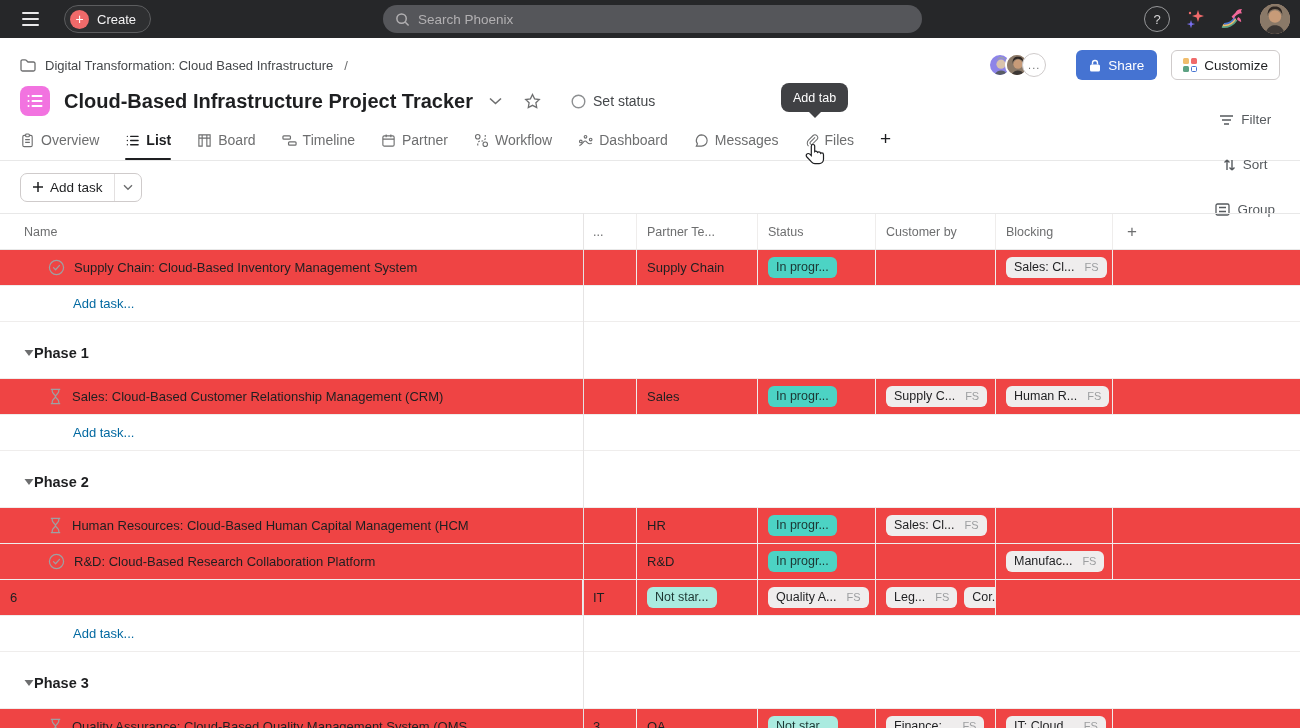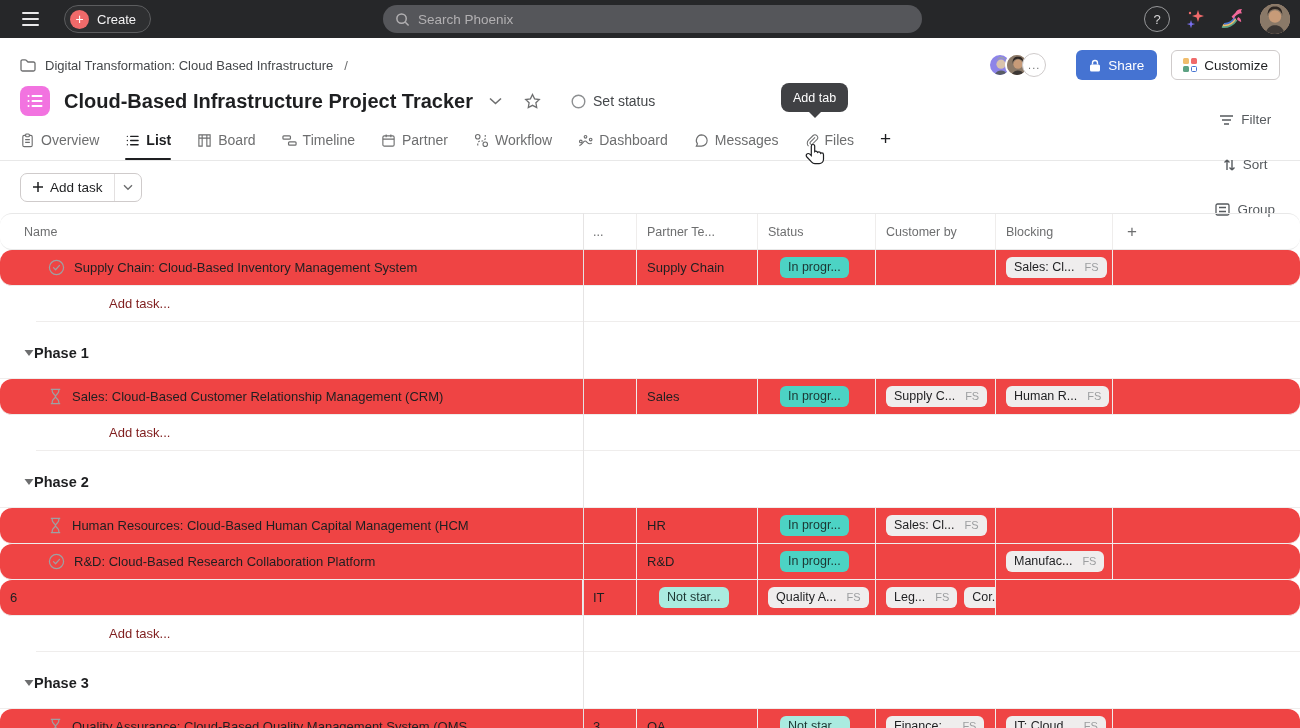--- a/index.html
+++ b/index.html
@@ -53,36 +53,36 @@
   .toolbar { display:flex; align-items:center; justify-content:space-between; padding:0 20px; height:52px; }
   .addtask-btn { display:flex; height:29px; border:1px solid #cfcbcb; border-radius:7px; overflow:hidden; background:#fff; }
   .addtask-main { display:flex; align-items:center; gap:6px; padding:0 11px; font-size:13.5px; color:#1e1f21; cursor:pointer; }
   .addtask-caret { display:flex; align-items:center; padding:0 8px; border-left:1px solid #e3e0e0; cursor:pointer; }
   .toolbar-right { display:flex; align-items:center; gap:30px;flex-direction:column; }
   .tool-item { display:flex; align-items:center; gap:7px; font-size:13.5px; color:#565a5e; cursor:pointer; }
 
   
   .table-wrap { position:relative; }
   .vline { position:absolute; left:583px; top:0; bottom:0; width:1px; background:#e6e4e4; pointer-events:none; z-index:3; }
-  .grid-row { display:grid; grid-template-columns:583px 54px 121px 118px 120px 117px 1fr; align-items:center;border-radius:12px; }
+  .grid-row { display:grid; grid-template-columns:583px 54px 121px 118px 120px 117px 1fr; align-items:center; }
   .thead { height:37px; border-top:1px solid #e8e8e8; border-bottom:1px solid #e8e8e8; color:#6d6e6f; font-size:12.5px; }
   .thead .cell { height:100%; display:flex; align-items:center; }
   .cell { padding:0 10px; border-right:1px solid #efedec; height:100%; display:flex; align-items:center; overflow:hidden; white-space:nowrap; }
   .cell.last { border-right:none; }
   .cell.name-cell { padding-left:24px; border-right:none; }
   .trow { height:36px; border-bottom:1px solid #efedec; font-size:13px; color:#1e1f21; background:#ef4444; }
   .trow .name-cell { padding-left:48px; gap:9px; cursor:pointer; }
   .trow .name-cell svg { flex:0 0 auto; }
   .task-name { overflow:hidden; text-overflow:clip; white-space:nowrap; }
-  .addtask-row { height:36px; border-bottom:1px solid #efedec; display:flex; align-items:center; padding-left:73px; font-size:13px; color:#7f1d1d; cursor:pointer;margin-left:36px; }
+  .addtask-row { height:36px; border-bottom:1px solid #efedec; display:flex; align-items:center; padding-left:73px; font-size:13px; color:#0369a1; cursor:pointer; }
   .phase-row { height:36px; margin-top:13px; margin-bottom:7px; display:flex; align-items:center; padding-left:24px; gap:0; }
   .phase-title { font-size:14.5px; font-weight:700; color:#1e1f21; }
   .group-rows { border-top:1px solid #efedec; }
   .group-rows.no-top { border-top:none; }
-  .status-chip { display:inline-block; padding:4px 8px; border-radius:6px; font-size:12.5px; color:#1c3632; line-height:1.1; max-width:100%; overflow:hidden; white-space:nowrap;margin-left:12px; }
+  .status-chip { display:inline-block; padding:4px 8px; border-radius:6px; font-size:12.5px; color:#1c3632; line-height:1.1; max-width:100%; overflow:hidden; white-space:nowrap; }
   .dep-chip { display:inline-flex; align-items:center; gap:10px; background:#efeded; border-radius:6px; padding:4px 8px; font-size:12.5px; color:#1e1f21; flex:0 0 auto; line-height:1.1; cursor:pointer; }
   .dep-chip .fs { color:#9c9ea0; font-size:11px; }
   .chips { gap:7px; }
   .plus-header { color:#6d6e6f; font-size:17px; padding-left:14px; cursor:pointer; }
 
   
   .tooltip { position:absolute; left:781px; top:83px; height:29px; background:#404144; color:#fff; font-size:12.5px; border-radius:8px; display:flex; align-items:center; padding:0 12px; z-index:20; }
   .tooltip::after { content:""; position:absolute; left:50%; transform:translateX(-50%); bottom:-6px; border:7px solid transparent; border-top-color:#404144; border-bottom:none; }
   .cursor { position:absolute; left:805px; top:143px; z-index:30; pointer-events:none; }
 </style>

